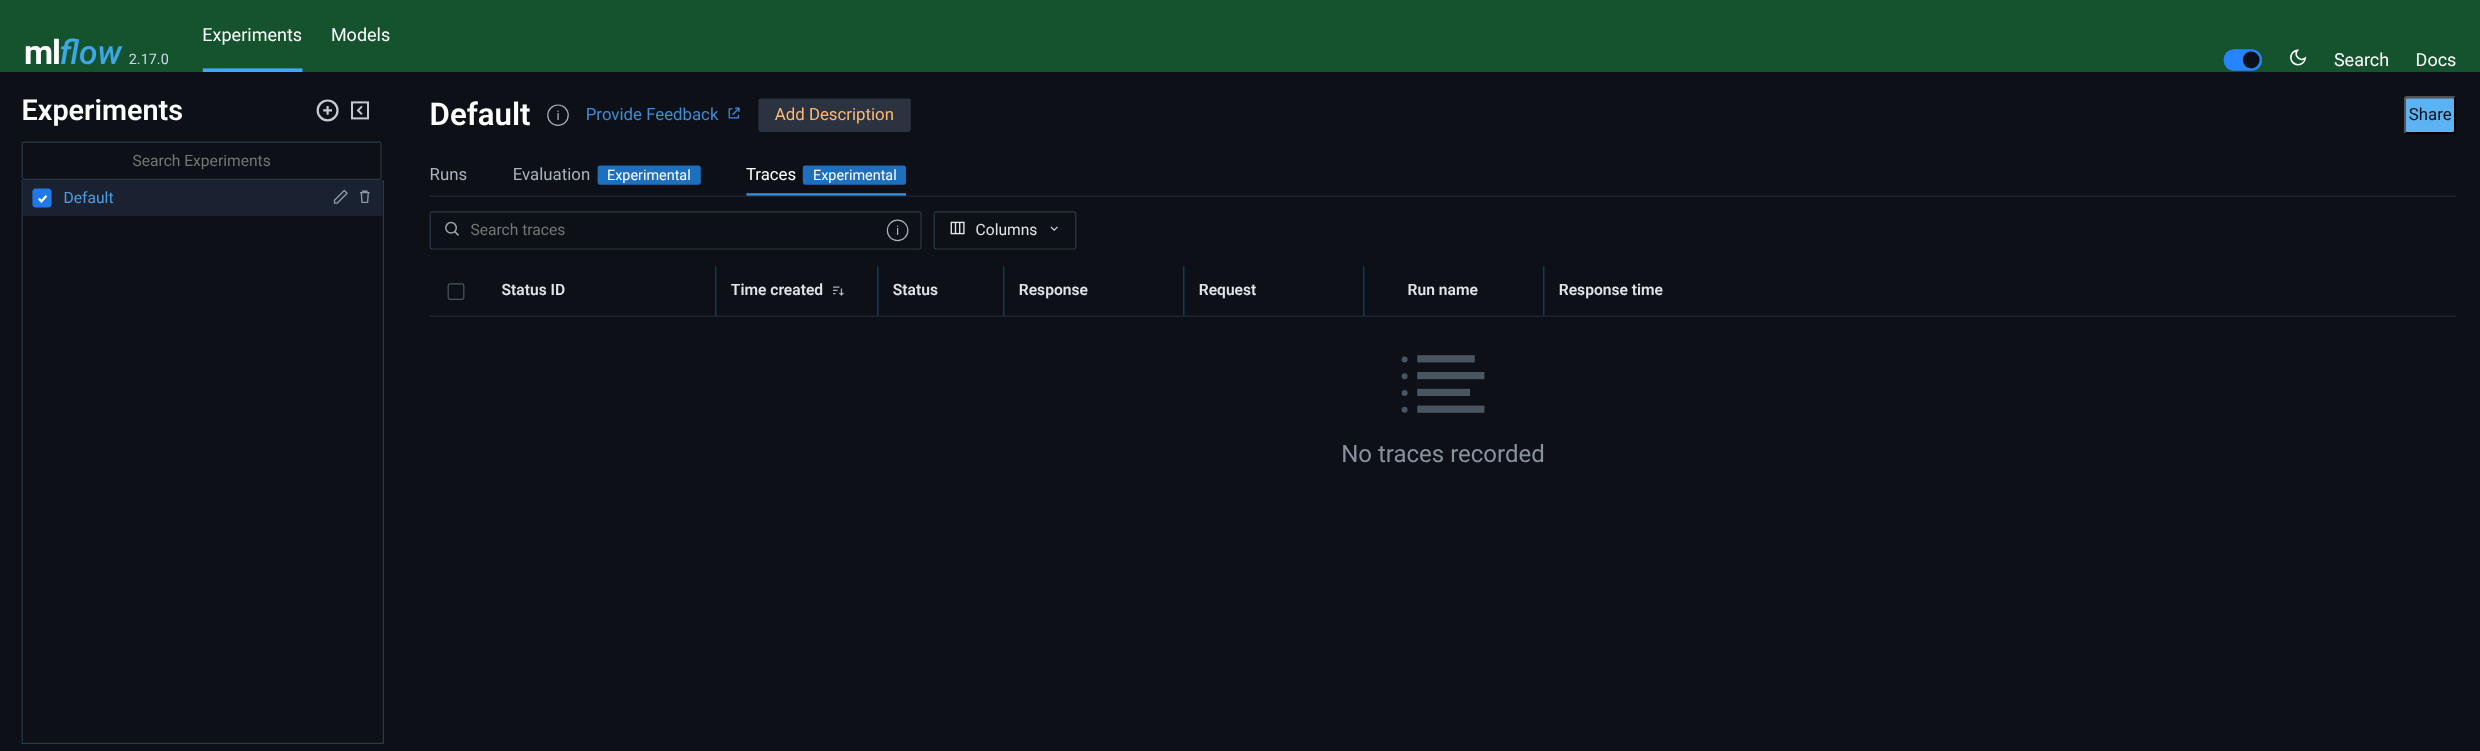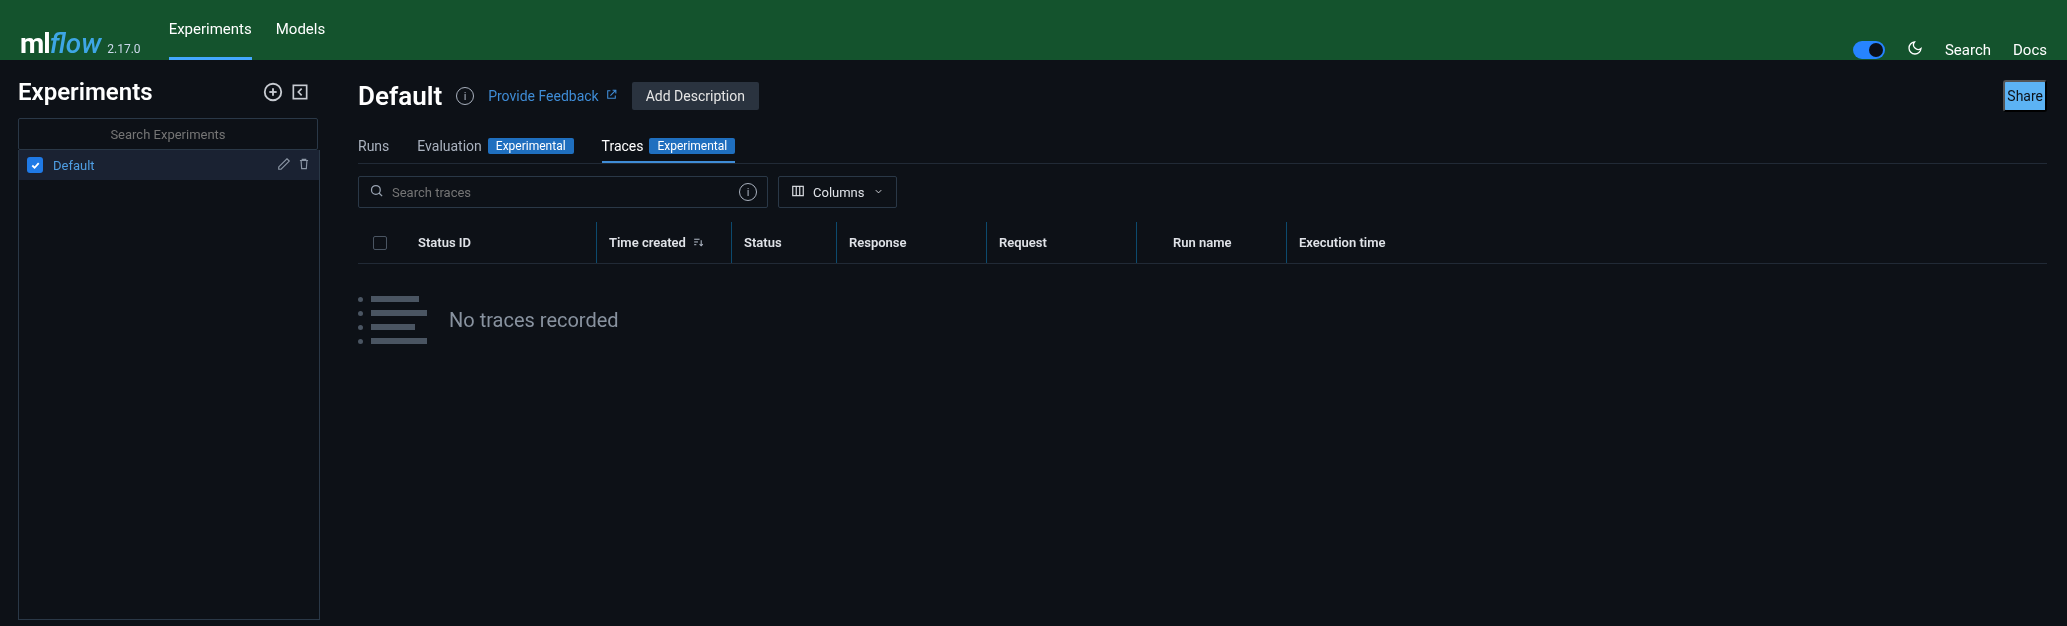--- a/index.html
+++ b/index.html
@@ -37,25 +37,25 @@
 .exp-name { color: #4f9ee3; font-size: 13px; flex: 1; }
 .exp-actions { display: flex; gap: 6px; color: #8b96a5; }
 
 
 .content { flex: 1; padding: 20px 20px 0 38px; }
 .content-head { display: flex; align-items: center; gap: 14px; margin-bottom: 18px; }
 .page-title { color: #fff; font-size: 26px; font-weight: 600; }
 .info-icon { color: #aab2bf; border: 1px solid #aab2bf; border-radius: 50%; width: 18px; height: 18px; display: inline-flex; align-items: center; justify-content: center; font-size: 11px; }
 .feedback { color: #3f8cd6; font-size: 14px; display: flex; align-items: center; gap: 6px; cursor: pointer; }
 .ext-icon { font-size: 12px; }
-.btn { background: #2a333f; color: #e5e5e5; border: none; padding: 6px 14px; font-size: 14px; border-radius: 2px; cursor: pointer; }
+.btn { background: #2a333f; color: #fdba74; border: none; padding: 6px 14px; font-size: 14px; border-radius: 2px; cursor: pointer; }
 .share-btn { background: #5cb3f4; color: #0d1117; padding: 6px 2px; border-radius: 3px; font-size: 14px; cursor: pointer; margin-left: auto; }
 
 
-.subtabs { display: flex; gap: 28px; border-bottom: 1px solid #212a36; align-items: center; height: 34px; }
+.subtabs { display: flex; gap: 38px; border-bottom: 1px solid #212a36; align-items: center; height: 34px; }
 .subtab { color: #aab2bf; font-size: 14px; cursor: pointer; display: flex; align-items: center; gap: 6px; height: 100%; border-bottom: 2px solid transparent; }
 .subtab.active { color: #fff; border-bottom-color: #3f8cd6; }
 .badge { background: #1f6fbf; color: #fff; font-size: 12px; padding: 1px 8px; border-radius: 2px; }
 
 
 .toolbar { display: flex; gap: 10px; margin: 12px 0 14px 0; align-items: center; }
 .trace-search { border: 1px solid #2a3847; border-radius: 2px; height: 32px; display: flex; align-items: center; padding: 0 10px; width: 410px; gap: 8px; }
 .trace-search input { background: transparent; border: none; outline: none; color: #9aa4b2; font-size: 13px; flex: 1; }
 .cols-btn { border: 1px solid #2a3847; background: transparent; color: #e0e3e8; height: 32px; padding: 0 12px; display: flex; align-items: center; gap: 8px; font-size: 13px; cursor: pointer; border-radius: 2px; }
 
@@ -68,21 +68,21 @@
 .th-status { flex: 0 0 105px; }
 .th-request { flex: 0 0 150px; }
 .th-response { flex: 0 0 150px; }
 .th-run { flex: 0 0 150px; padding-left: 36px; }
 .th-exec { flex: 0 0 150px; }
 .th-tags { flex: 1; }
 .chk { width: 14px; height: 14px; border: 1px solid #4a5562; border-radius: 2px; }
 .sort-icon { font-size: 10px; color: #aab2bf; display: inline-flex; align-items: center; }
 
 
-.empty { display: flex; flex-direction: row; align-items: center; margin-top: 32px; gap: 22px; }
+.empty { display: flex; flex-direction: column; align-items: center; margin-top: 32px; gap: 22px; }
 .empty-art { display: flex; flex-direction: column; gap: 8px; }
 .empty-row { display: flex; align-items: center; gap: 8px; }
 .dot { width: 5px; height: 5px; background: #4a5562; border-radius: 50%; }
 .bar { height: 6px; background: #4a5562; }
 .empty-text { color: #88929f; font-size: 20px; }
 </style>
 </head>
 <body>
 
 <div class="header">
@@ -225,21 +225,21 @@
               <line x1="4" y1="16" x2="8" y2="16"></line>
               <polyline points="17,8 17,18"></polyline>
               <polyline points="14,15 17,18 20,15"></polyline>
             </svg>
         </span>
       </div>
       <div class="th th-status">Status</div>
       <div class="th th-response">Response</div>
       <div class="th th-request">Request</div>
       <div class="th th-run">Run name</div>
-      <div class="th th-exec">Execution time</div>
+      <div class="th th-exec">Response time</div>
     </div>
 
     <div class="empty">
       <div class="empty-art">
         <div class="empty-row">
             <span class="dot"></span>
             <span class="bar" style="width:48px"></span>
           </div>
         <div class="empty-row">
             <span class="dot"></span>

